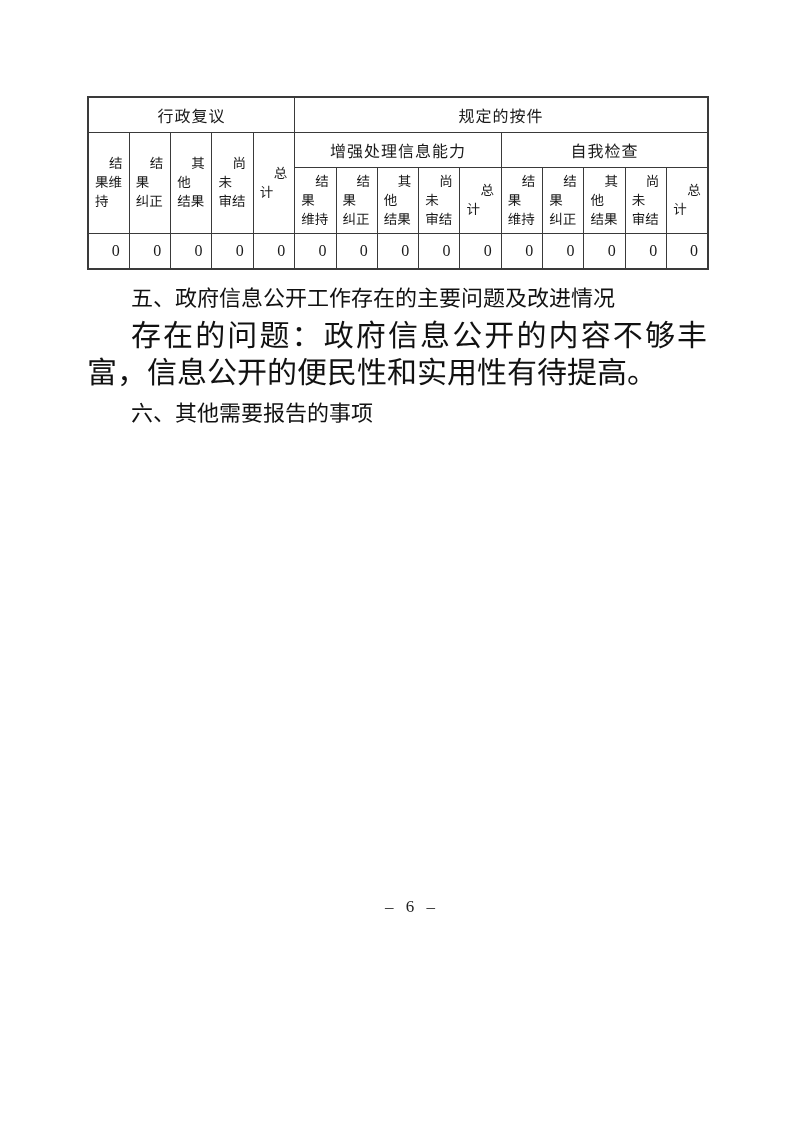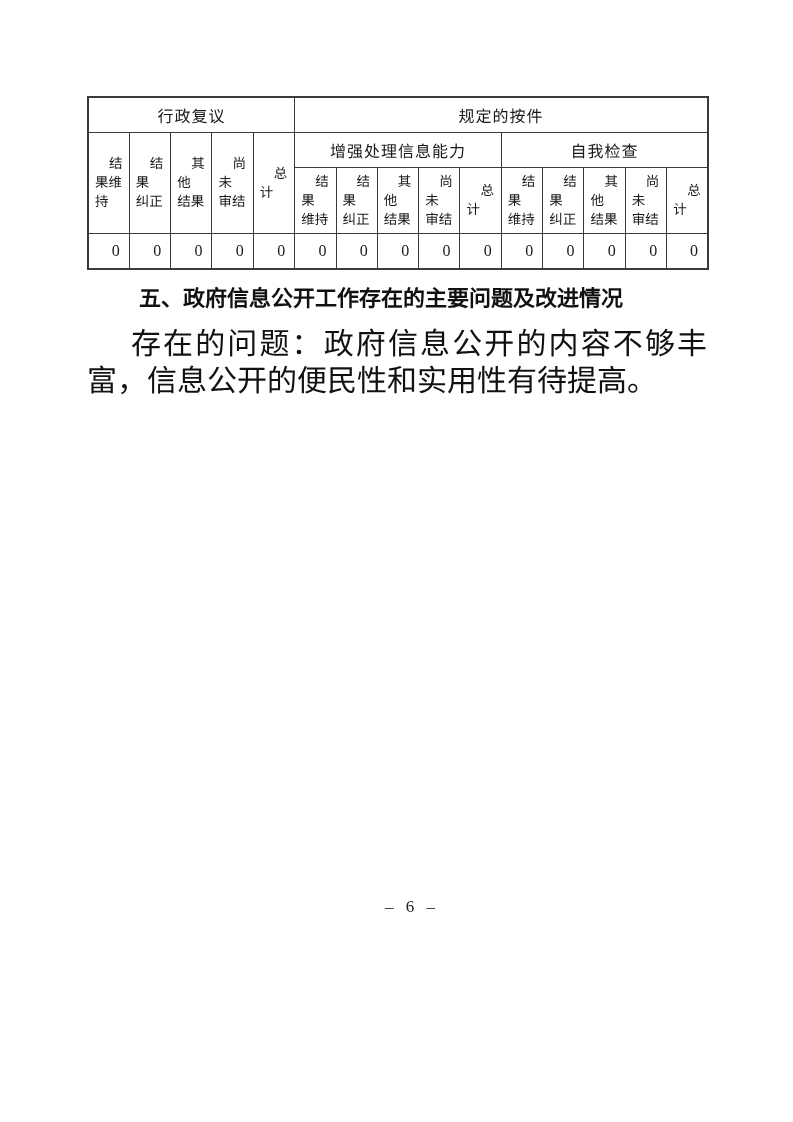--- a/index.html
+++ b/index.html
@@ -55,24 +55,24 @@
   }
 
   
   .textblock {
     position: absolute;
     left: 87px; top: 269px;
     width: 620px;
   }
   .sec-heading {
     font-family: "Liberation Sans", "DejaVu Sans", sans-serif;
-    font-weight: 700;
+    font-weight: 400;
     font-size: 22px;
     line-height: 37px;
-    margin: 8px;
+    margin: 0;
     text-indent: 44px;
     color: #111111;
   }
   .sec-heading.first { margin-top: 11px; }
   .sec-heading.later { margin-top: 4px; }
   .para {
     font-size: 30px;
     line-height: 37px;
     margin: 0;
     text-indent: 44px;
@@ -170,17 +170,18 @@
       <td class="val">0</td>
       <td class="val">0</td>
       <td class="val">0</td>
     </tr>
   </tbody>
     </table>
 
   <div class="textblock">
     <h2 class="sec-heading first">五、政府信息公开工作存在的主要问题及改进情况</h2>
     <p class="para">存在的问题：政府信息公开的内容不够丰富，信息公开的便民性和实用性有待提高。</p>
+    <h2 class="sec-heading later">六、其他需要报告的事项</h2>
   </div>
 
   <div class="page-number">– 6 –</div>
 
 </div>
 
 </body></html>

